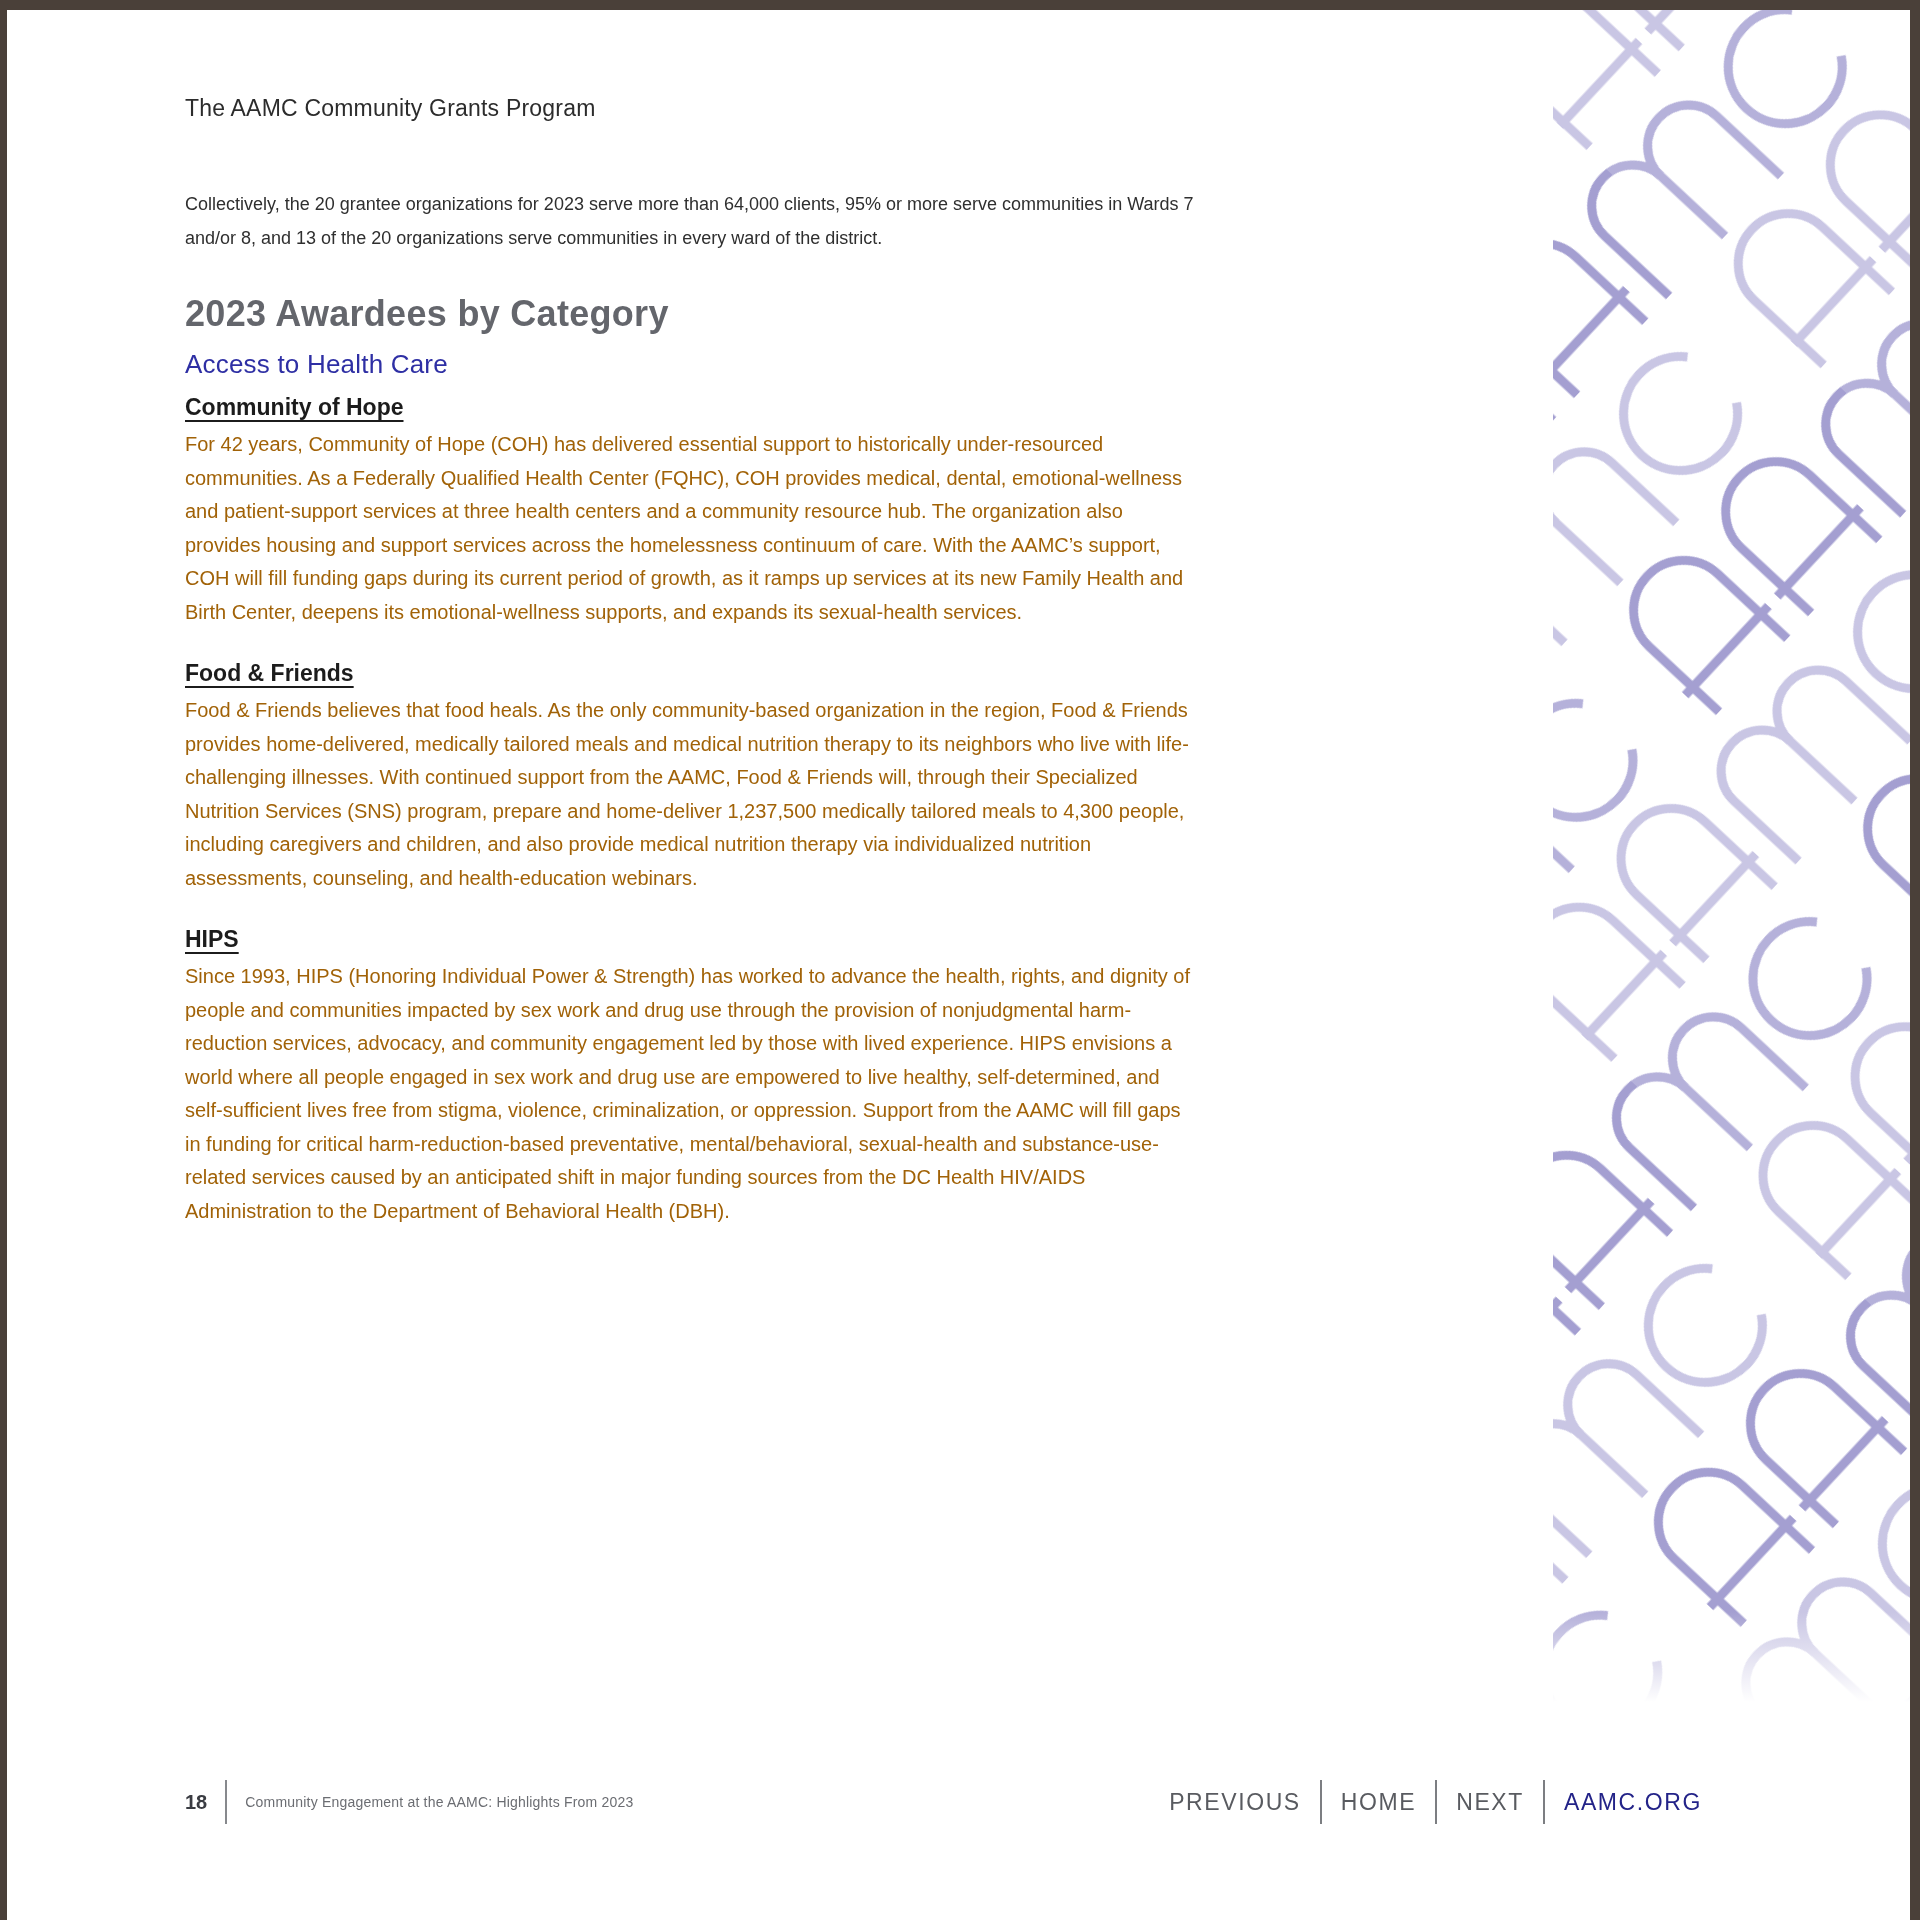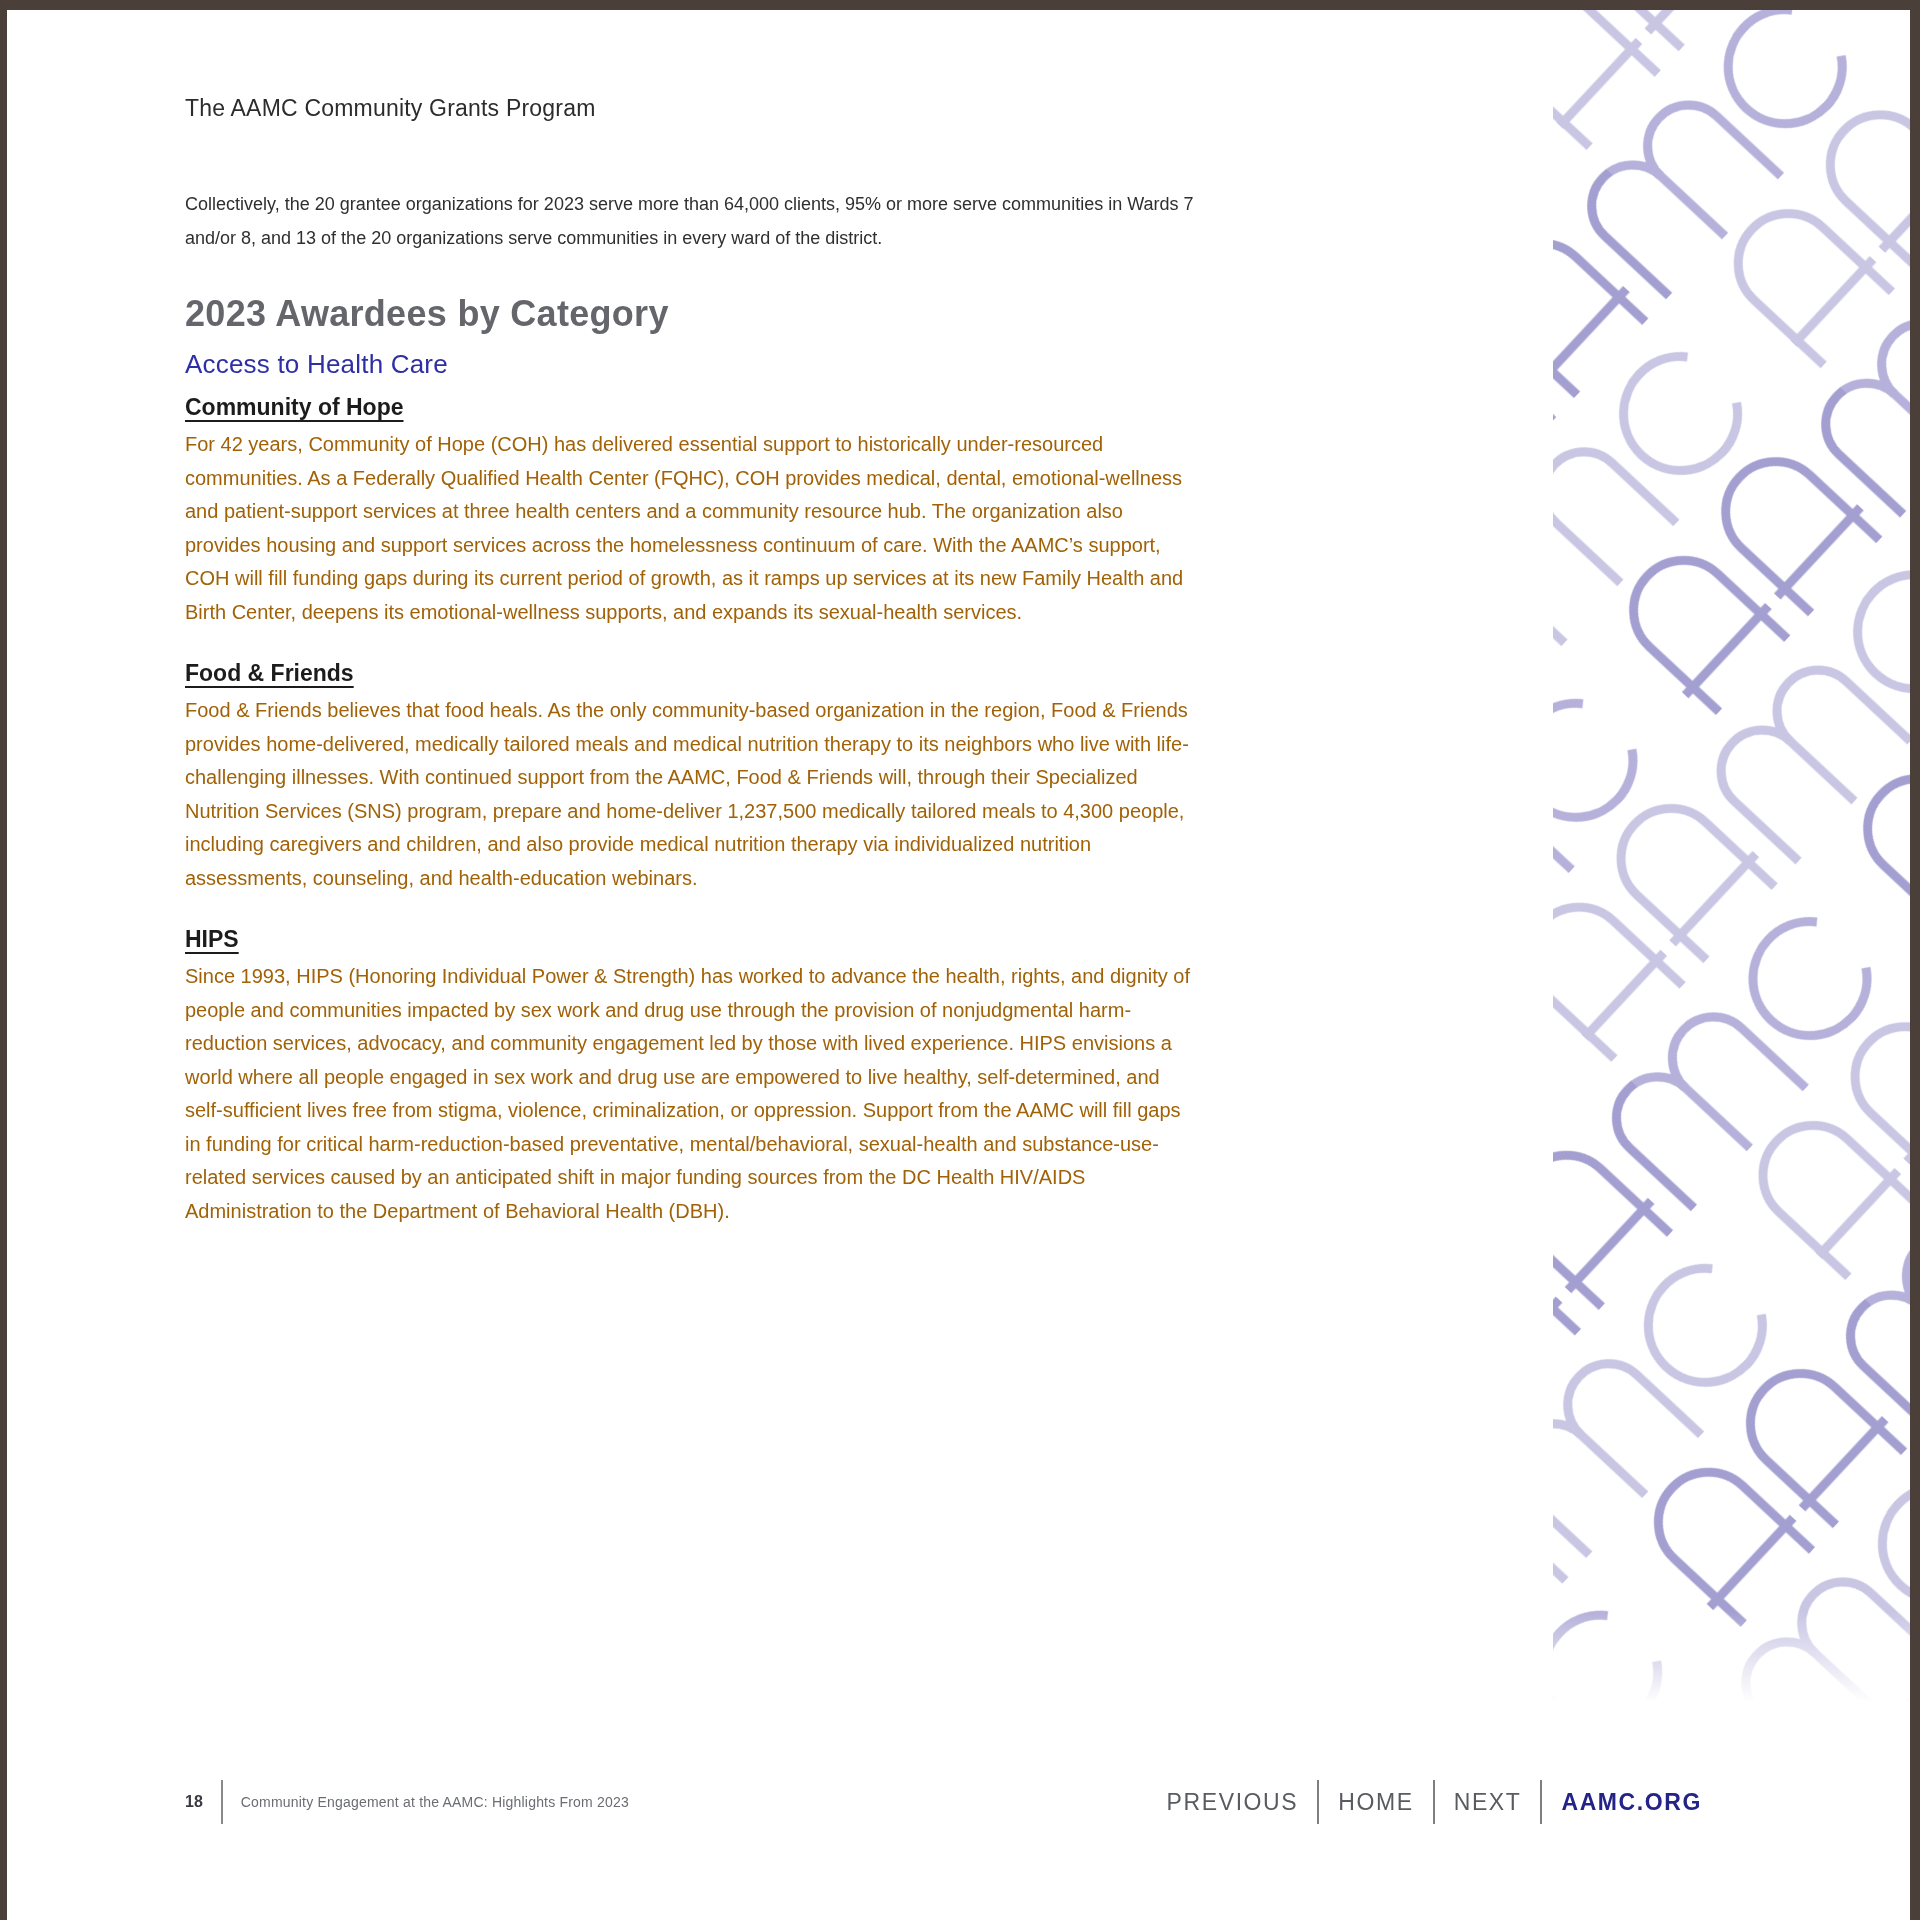--- a/index.html
+++ b/index.html
@@ -102,21 +102,21 @@
     display: flex;
     align-items: center;
     justify-content: space-between;
     z-index: 10;
   }
   .footer-left {
     display: flex;
     align-items: center;
   }
   .page-number {
-    font-size: 16px;
+    font-size: 20px;
     font-weight: bold;
     color: #3a3c42;
   }
   .footer-divider {
     width: 2px;
     height: 44px;
     background: #87898d;
     margin: 0 18px;
   }
   .doc-title {
@@ -136,21 +136,21 @@
     text-decoration: none;
     cursor: pointer;
   }
   .nav-sep {
     width: 2px;
     height: 44px;
     background: #7c7e82;
     margin: 0 19px;
   }
   .nav-link.brand {
-    font-weight: bold;
+    font-weight: normal;
     color: #232388;
   }
 </style>
 </head>
 <body>
 
 <div class="frame-top"></div>
 <div class="frame-left"></div>
 <div class="frame-right"></div>
 

